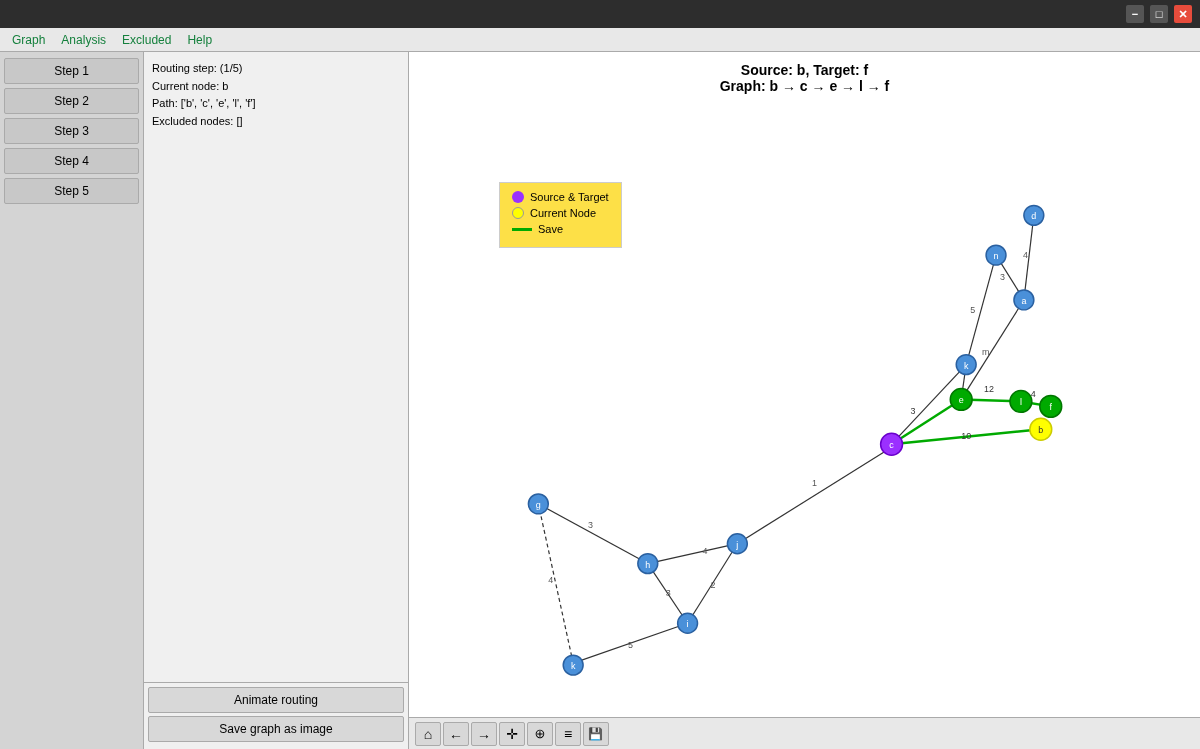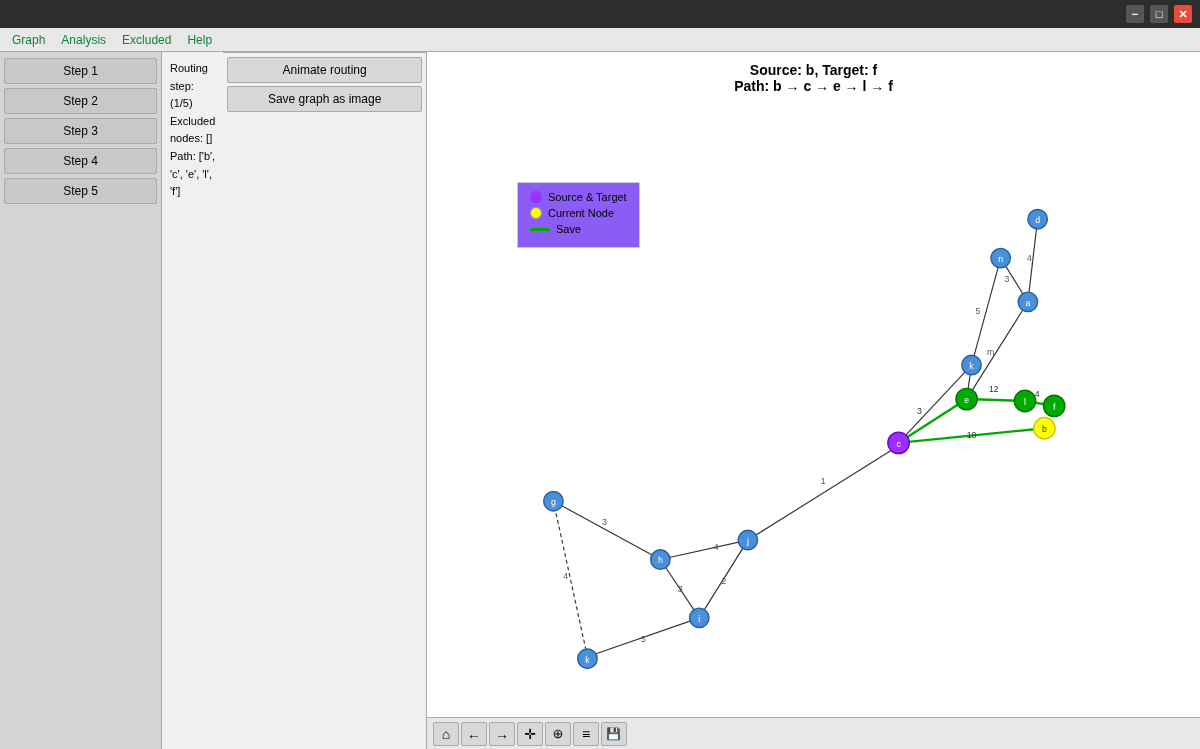--- a/index.html
+++ b/index.html
@@ -43,21 +43,21 @@
     }
 
     
     .main-layout {
       display: flex;
       height: calc(749px - 52px);
     }
 
     
     .sidebar {
-      width: 162px;
+      width: 144px;
       background: #d4d4d4;
       border-right: 1px solid #aaa;
       display: flex;
       flex-direction: column;
       padding-top: 4px;
     }
     .step-btn {
       margin: 2px 4px;
       padding: 5px 8px;
       background: #c8c8c8;
@@ -67,21 +67,21 @@
       font-size: 12px;
       text-align: center;
     }
 
     
     .center-panel {
       width: 265px;
       background: #f0f0f0;
       border-right: 1px solid #aaa;
       display: flex;
-      flex-direction: row;
+      flex-direction: column;
     }
     .center-info {
       padding: 8px;
       font-size: 11px;
       line-height: 1.6;
       flex: 1;
     }
     .center-buttons {
       padding: 4px;
       border-top: 1px solid #aaa;
@@ -120,21 +120,21 @@
       font-weight: bold;
       font-size: 14px;
       pointer-events: none;
     }
 
     
     .legend {
       position: absolute;
       top: 130px;
       left: 90px;
-      background: #8b5cf6;
+      background: #fde047;
       border: 1px solid #ccc;
       padding: 8px 12px;
       font-size: 11px;
     }
     .legend-item {
       display: flex;
       align-items: center;
       gap: 6px;
       margin-bottom: 4px;
     }
@@ -201,36 +201,37 @@
     <button class="step-btn">Step 1</button>
     <button class="step-btn">Step 2</button>
     <button class="step-btn">Step 3</button>
     <button class="step-btn">Step 4</button>
     <button class="step-btn">Step 5</button>
   </div>
 
   <div class="center-panel">
     <div class="center-info">
       <div>Routing step: (1/5)</div>
+      <div>Current node: b</div>
+      <div>Path: ['b', 'c', 'e', 'l', 'f']</div>
       <div>Excluded nodes: []</div>
-      <div>Path: ['b', 'c', 'e', 'l', 'f']</div>
     </div>
     <div class="center-buttons">
       <button class="action-btn">Animate routing</button>
       <button class="action-btn">Save graph as image</button>
     </div>
   </div>
 
   <div class="graph-panel">
     <div class="graph-area">
 
       
       <div class="graph-header">
         <div>Source: b, Target: f</div>
-        <div>Path: b → c → e → l → f</div>
+        <div>Graph: b → c → e → l → f</div>
       </div>
 
       
       <div class="legend">
         <div class="legend-item">
           <div class="legend-dot" style="background:#9b30ff;"></div>
           <span>Source &amp; Target</span>
         </div>
         <div class="legend-item">
           <div class="legend-dot" style="background:#ffff00; border:1px solid #999;"></div>

